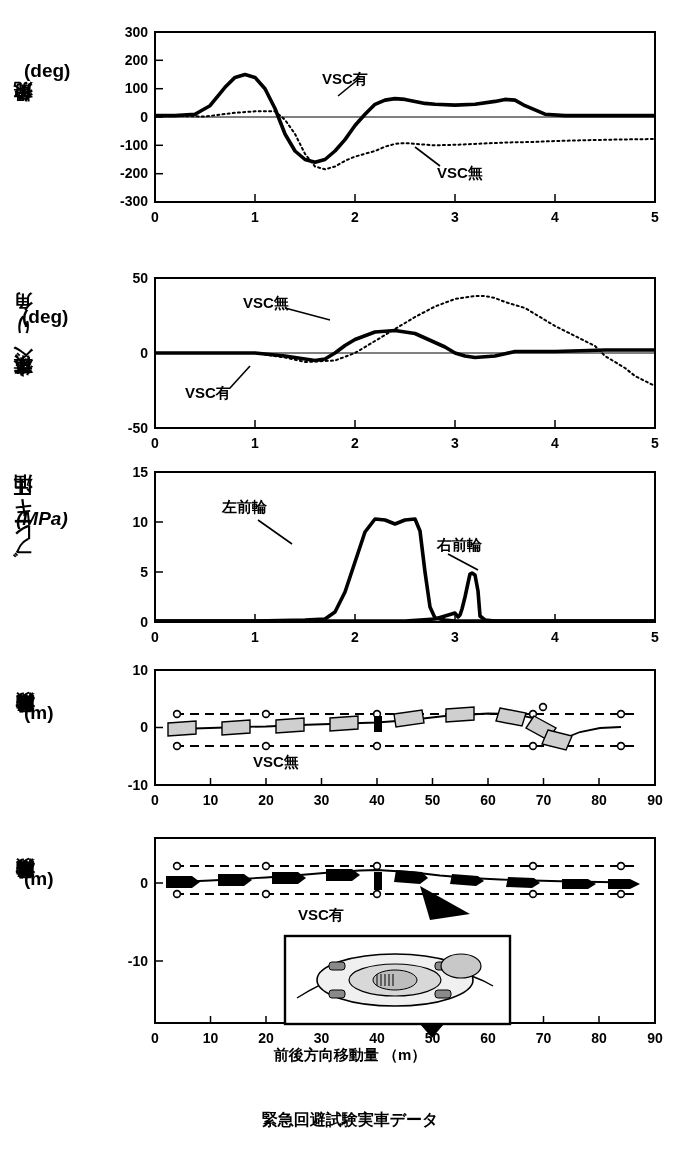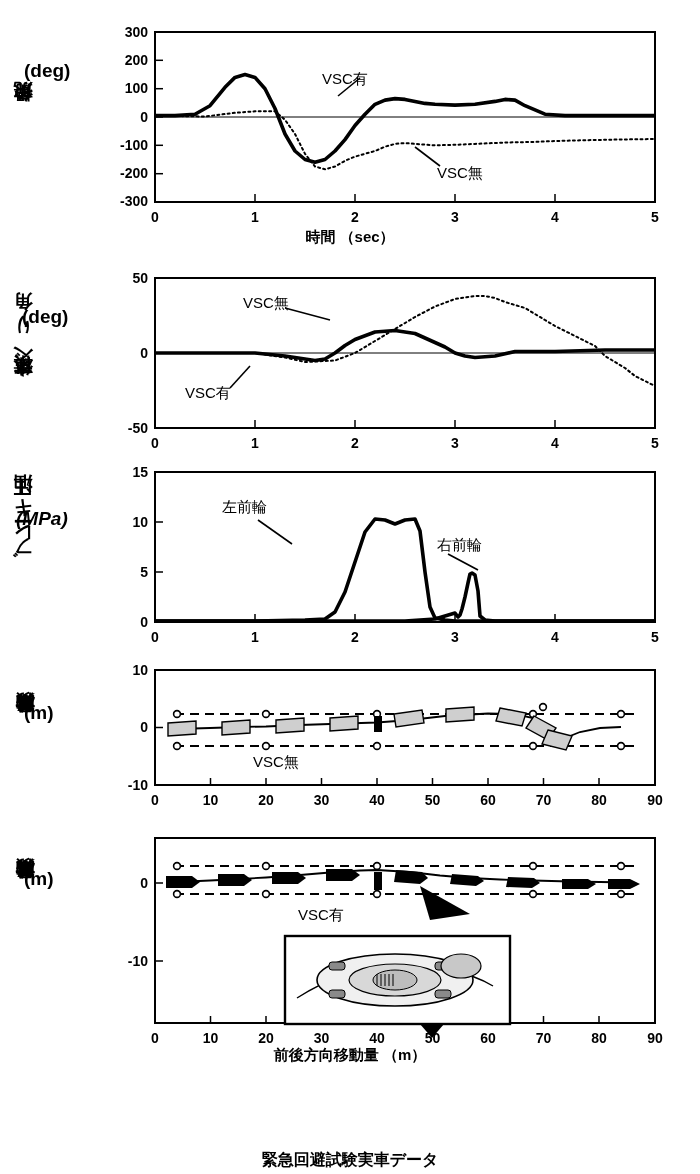--- a/index.html
+++ b/index.html
@@ -2,22 +2,22 @@
 <html><head>
 <meta charset="utf-8">
 <style>
   html,body{margin:0;padding:0;background:#fff;}
   body{width:700px;height:1174px;font-family:"Liberation Sans",sans-serif;color:#000;position:relative;}
   .page{position:relative;width:700px;height:1174px;}
   .panel{position:absolute;}
   .ylab{position:absolute;font-size:19px;font-weight:bold;text-align:center;line-height:1.15;}
   .ylab.vert{writing-mode:vertical-rl;transform:rotate(180deg);}
   .xlab{position:absolute;font-size:15px;font-weight:bold;text-align:center;width:100%;}
-  .caption{position:absolute;width:700px;text-align:center;font-size:16px;font-weight:bold;margin-top:40px;}
-  .anno{position:absolute;font-size:15px;font-weight:normal;white-space:nowrap;}
+  .caption{position:absolute;width:700px;text-align:center;font-size:16px;font-weight:bold;}
+  .anno{position:absolute;font-size:15px;font-weight:bold;white-space:nowrap;}
   svg{display:block;}
   text{font-family:"Liberation Sans",sans-serif;font-size:14px;font-weight:bold;fill:#000;}
 </style>
 </head>
 <body>
 
 <div class="page">
 
   <div class="panel" style="left:0;top:14px;width:700px;height:240px;">
     <div class="ylab vert" style="left:12px;top:28px;height:150px;">操舵角</div>
@@ -60,21 +60,20 @@
 
       <path d="M155,102 L175,102 L205,102.5 L235,98.8 L255,97.3 L275,97.3 L285,105.8 L295,120 L305,139.8 L315,152.5 L325,155.3 L335,152.5 L345,146.8 L355,142.6 L365,139.8 L375,137 L385,132.7 L395,129.9 L405,129 L415,129.9 L435,131.3 L455,130.8 L475,129.9 L505,128.5 L535,127.9 L555,127 L585,126.2 L615,125.6 L655,125" fill="none" stroke="#000" stroke-width="2" stroke-dasharray="2,3.2" stroke-linecap="round"></path>
 
       <path d="M155,101.6 L175,101.6 L195,100.2 L210,91.7 L225,73.3 L235,63.4 L245,60.6 L255,63.4 L265,74.7 L275,94.5 L285,120 L295,137 L305,145.5 L315,148.3 L325,145.5 L335,137 L345,125.6 L355,111.5 L365,100.2 L375,90.3 L385,86.1 L395,84.6 L405,85.4 L415,87.4 L425,89.4 L435,90.3 L455,91.1 L475,90.3 L495,87.4 L505,85.4 L515,86.1 L525,91.7 L545,100.2 L565,101.6 L595,101.6 L655,101.6" fill="none" stroke="#000" stroke-width="3.6" stroke-linejoin="round"></path>
 
       <line x1="360" y1="64" x2="338" y2="82" stroke="#000" stroke-width="1.6"></line>
       <line x1="440" y1="152" x2="415" y2="133" stroke="#000" stroke-width="1.6"></line>
     </svg>
     <div class="anno" style="left:322px;top:56px;">VSC有</div>
     <div class="anno" style="left:437px;top:150px;">VSC無</div>
-    <div class="xlab" style="left:0;top:214px;">時間 （sec）</div>
   </div>
 
   <div class="panel" style="left:0;top:258px;width:700px;height:200px;">
     <div class="ylab vert" style="left:12px;top:20px;height:160px;">車体横すべり角</div>
     <div class="ylab" style="left:22px;top:48px;width:26px;">(deg)</div>
     <svg width="700" height="200" viewBox="0 0 700 200">
       <rect x="155" y="20" width="500" height="150" fill="none" stroke="#000" stroke-width="2"></rect>
       <line x1="155" y1="95" x2="655" y2="95" stroke="#000" stroke-width="1"></line>
       <g stroke="#000" stroke-width="1.5">
         <line x1="155" y1="20" x2="163" y2="20"></line>

